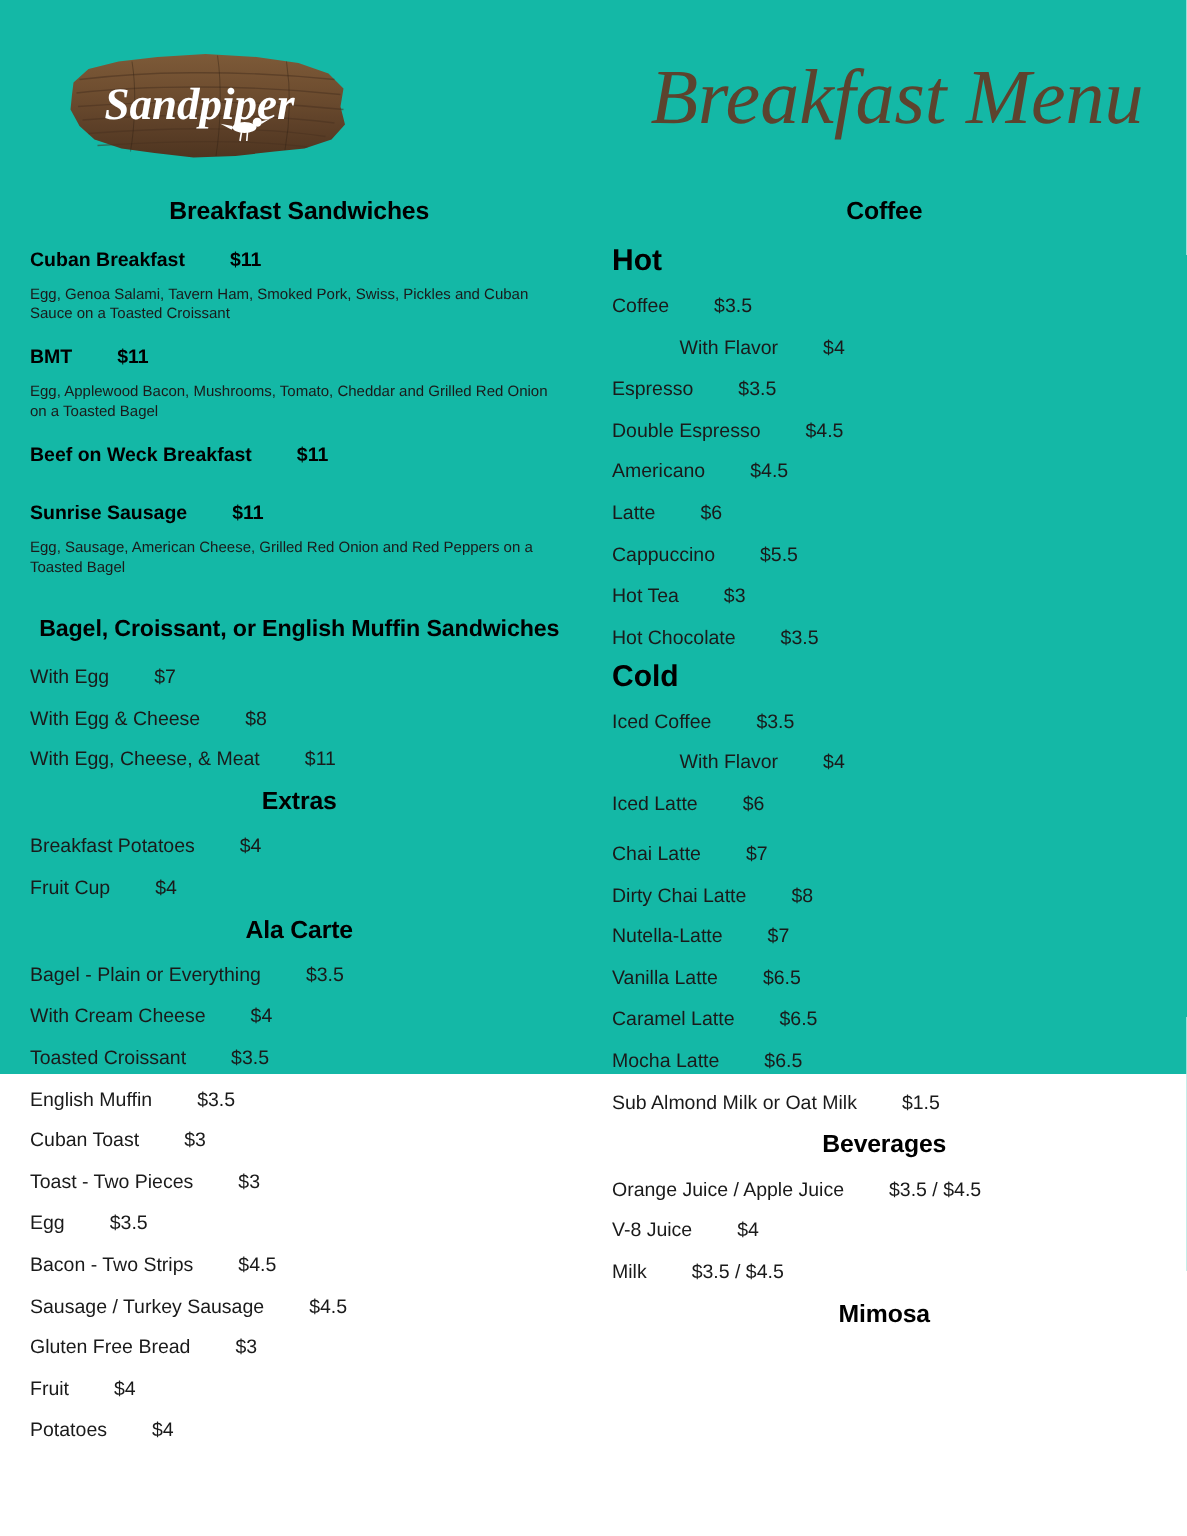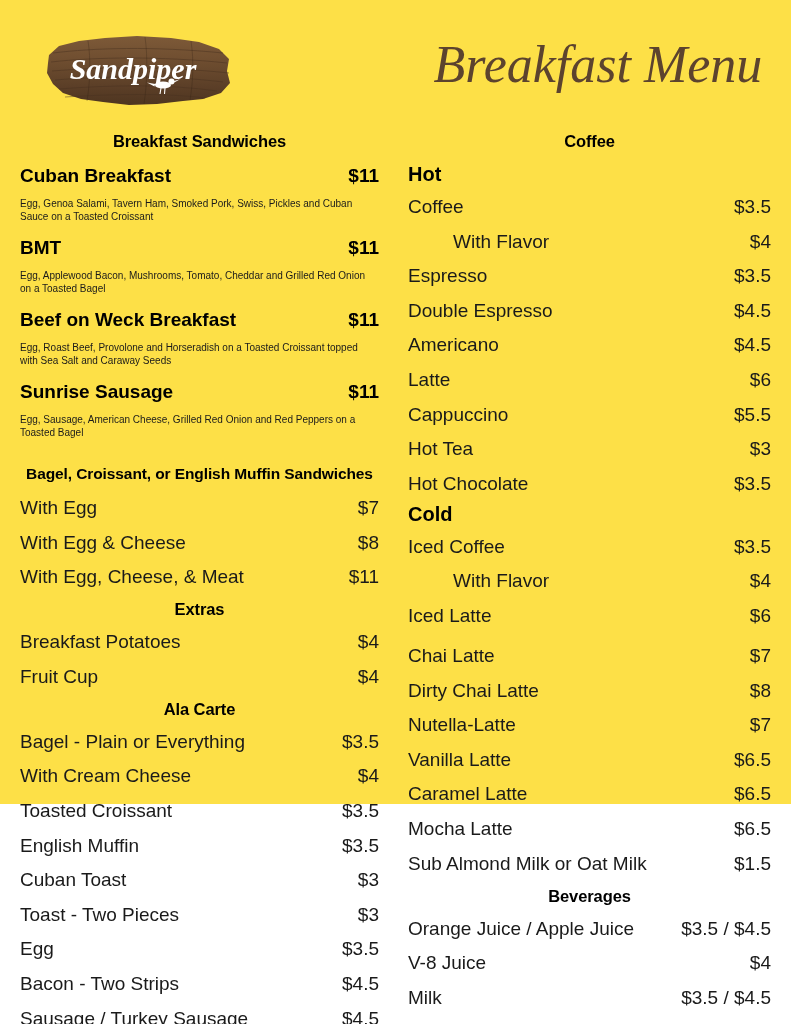--- a/index.html
+++ b/index.html
@@ -9,22 +9,22 @@
     height: 1024px;
     background: #ffffff;
     font-family: "Liberation Sans", sans-serif;
     color: #111111;
     overflow: hidden;
   }
 
   .page {
     position: relative;
     width: 791px;
-    height: 804px;
-    background: #fde047;
+    height: 716px;
+    background: #14b8a6;
   }
 
   
   .header {
     position: relative;
     height: 118px;
   }
 
   .logo-wrap {
     position: absolute;
@@ -80,24 +80,25 @@
     font-size: 20px;
     font-weight: bold;
     text-align: left;
     color: #000;
   }
 
   
   .row {
     display: flex;
     align-items: baseline;
-    justify-content: space-between;
-    font-size: 19px;
+    justify-content: flex-start;
+    font-size: 13px;
     color: #1a1a1a;
     white-space: nowrap;
+    gap: 20px;
   }
   .row .nm { flex: 0 1 auto; }
   .row .pr { flex: 0 0 auto; text-align: right; padding-left: 10px; }
 
   .row.bold .nm, .row.bold .pr { font-weight: bold; color: #000; }
   .row.indent .nm { padding-left: 45px; }
 
   .desc {
     font-size: 10px;
     line-height: 1.30;
@@ -185,21 +186,20 @@
       </div>
       <div class="sp-10"></div>
       <div class="desc">Egg, Applewood Bacon, Mushrooms, Tomato, Cheddar and Grilled Red Onion on a Toasted Bagel</div>
       <div class="sp-14"></div>
 
       <div class="row bold">
         <span class="nm">Beef on Weck Breakfast</span>
         <span class="pr">$11</span>
       </div>
       <div class="sp-10"></div>
-      <div class="desc">Egg, Roast Beef, Provolone and Horseradish on a Toasted Croissant topped with Sea Salt and Caraway Seeds</div>
       <div class="sp-14"></div>
 
       <div class="row bold">
         <span class="nm">Sunrise Sausage</span>
         <span class="pr">$11</span>
       </div>
       <div class="sp-10"></div>
       <div class="desc">Egg, Sausage, American Cheese, Grilled Red Onion and Red Peppers on a Toasted Bagel</div>
 
       <div class="sp-26"></div>

